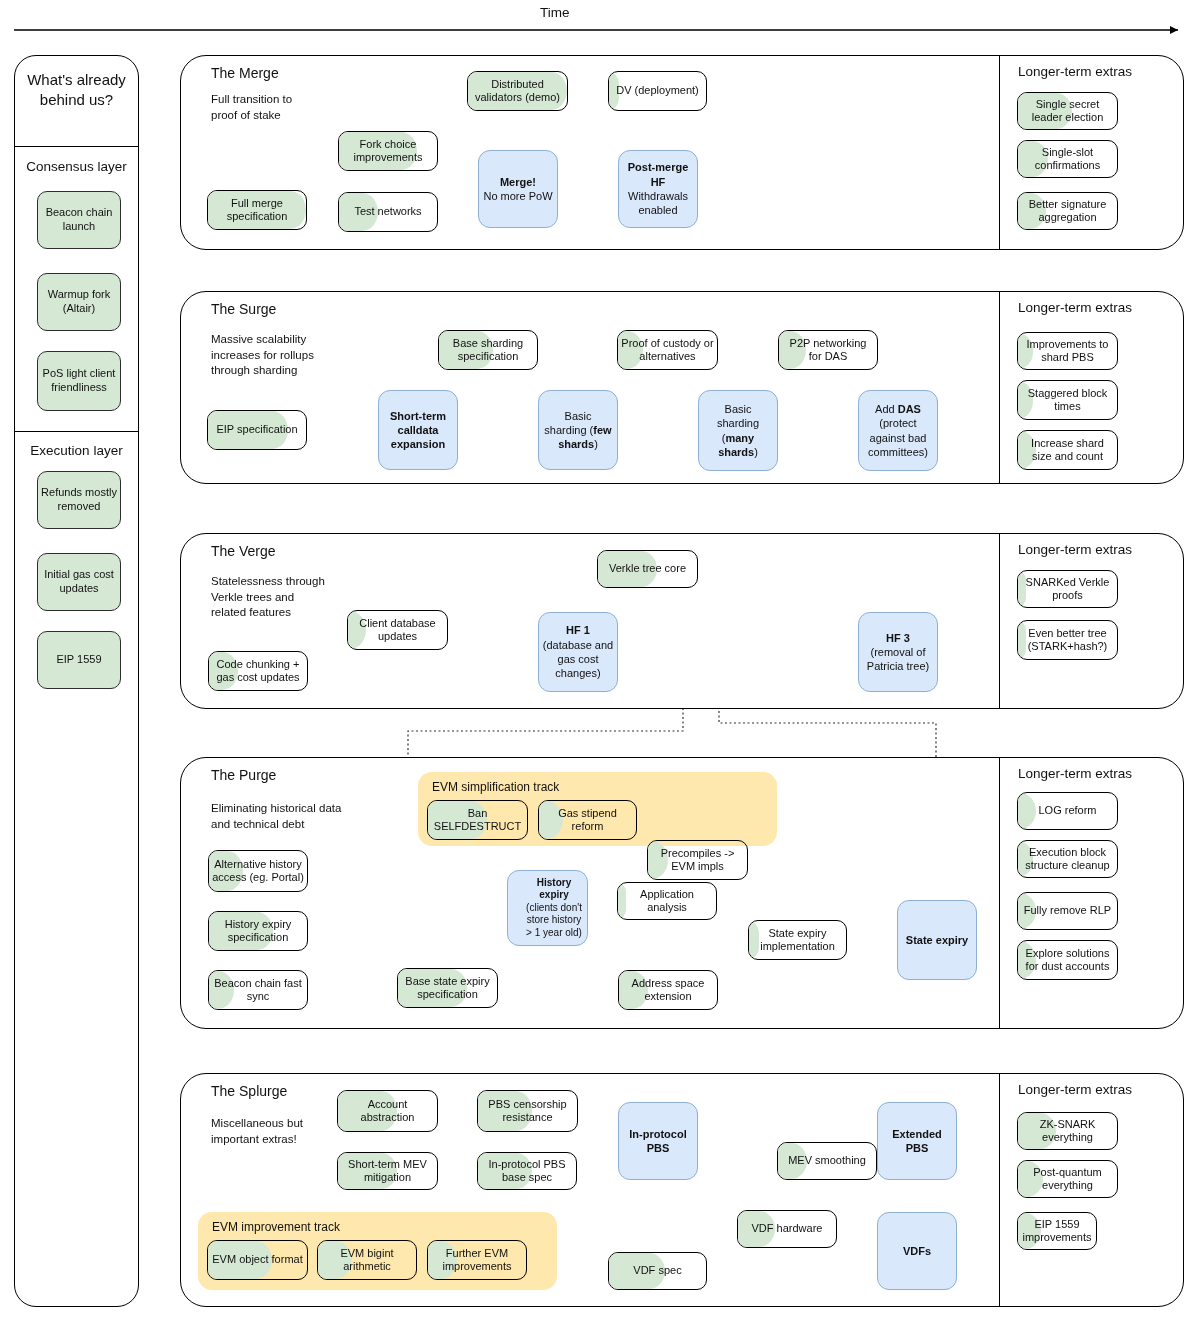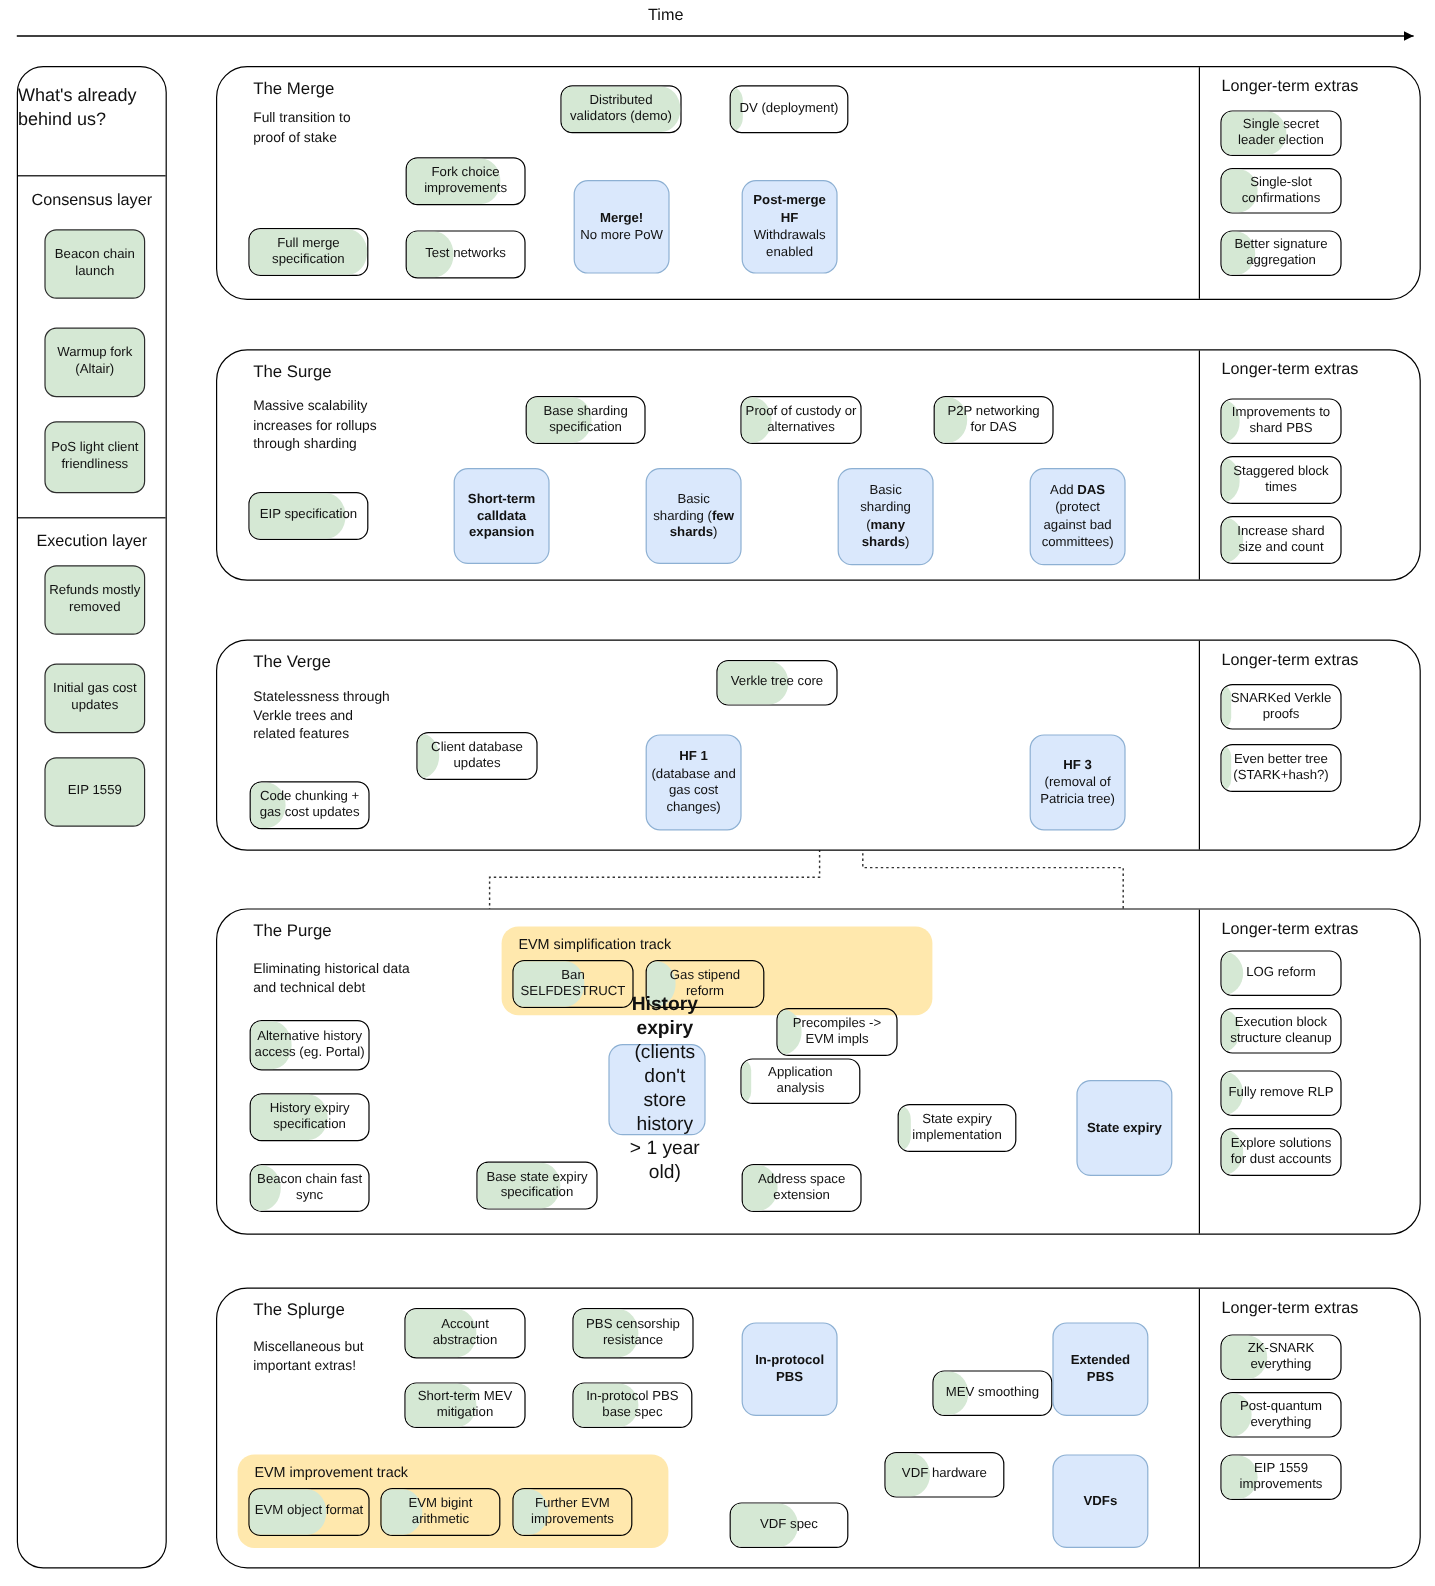--- a/index.html
+++ b/index.html
@@ -3,40 +3,40 @@
 <meta charset="utf-8">
 <style>
   html,body{margin:0;padding:0;background:#fff;}
   .canvas{position:relative;width:1196px;height:1322px;background:#fff;
     font-family:"Liberation Sans",sans-serif;color:#111;overflow:hidden;}
   .wires{position:absolute;left:0;top:0;pointer-events:none;}
   .time-label{position:absolute;left:540px;top:5px;width:110px;text-align:left;font-size:13.5px;}
   .panel{position:absolute;border:1px solid #000;border-radius:26px;background:#fff;box-sizing:border-box;}
   .panel .vdiv{position:absolute;left:818px;top:0;bottom:0;border-left:1px solid #000;}
   .sidebar{left:14px;top:55px;width:125px;height:1252px;border-radius:22px;}
-  .sb-title{position:absolute;left:0;right:0;top:14px;font-size:15px;line-height:1.3;}
+  .sb-title{position:absolute;left:0;right:0;top:14px;text-align:center;font-size:15px;line-height:1.3;}
   .sb-div{position:absolute;left:0;right:0;border-top:1px solid #000;}
   .sb-label{position:absolute;left:0;right:0;text-align:center;font-size:13.5px;}
   .greenbox{position:absolute;background:var(--green);border:1px solid #2d2d2d;border-radius:10px;
     display:flex;align-items:center;justify-content:center;text-align:center;font-size:11px;line-height:1.25;padding:2px;box-sizing:border-box;}
   .row-title{position:absolute;left:30px;top:9px;font-size:14px;}
   .row-sub{position:absolute;left:30px;font-size:11.5px;line-height:1.35;}
   .extras-title{position:absolute;left:837px;top:8px;font-size:13.5px;font-weight:400;margin:0;}
   .task{position:absolute;background:#fff;border:1px solid #000;border-radius:10px;overflow:hidden;
     display:flex;align-items:center;justify-content:center;text-align:center;font-size:11px;line-height:1.22;box-sizing:border-box;}
   .task.on-track{background:transparent;}
   .task .prog{position:absolute;left:0;top:0;bottom:0;background:var(--green);
     border-radius:0 16px 16px 0 / 0 50% 50% 0;}
   .task .lbl{position:relative;z-index:1;padding:1px 3px;}
   .milestone{position:absolute;background:var(--blue);border:1px solid var(--blueb);border-radius:12px;
     display:flex;align-items:center;justify-content:center;text-align:center;
     font-size:11px;line-height:1.3;padding:3px;box-sizing:border-box;}
   .milestone .b{font-weight:bold;}
   .milestone.stack .b,.milestone.stack .r{display:block;}
-  .milestone.small{font-size:16px;line-height:1.25;padding-left:16px;}
+  .milestone.small{font-size:10px;line-height:1.25;padding-left:16px;}
   .track{position:absolute;background:var(--yellow);border-radius:14px;}
   .track .tlabel{position:absolute;left:14px;top:8px;font-size:12px;}
 </style>
 </head>
 <body>
 
 <div class="canvas">
 
   <svg class="wires" width="1196" height="1322">
     <defs>
@@ -401,18 +401,18 @@
       <span class="lbl">VDF spec</span>
     </div>
   <div class="task" style="left:1017px;top:1112px;width:101px;height:38px">
       <i class="prog" style="width: 38%;"></i>
       <span class="lbl">ZK-SNARK everything</span>
     </div>
   <div class="task" style="left:1017px;top:1160px;width:101px;height:38px">
       <i class="prog" style="width: 25%;"></i>
       <span class="lbl">Post-quantum everything</span>
     </div>
-  <div class="task" style="left:1017px;top:1212px;width:101px;height:38px">
+  <div class="task" style="left:1017px;top:1212px;width:80px;height:38px">
       <i class="prog" style="width: 30%;"></i>
       <span class="lbl">EIP 1559 improvements</span>
     </div>
 
 </div>
 
 </body></html>

